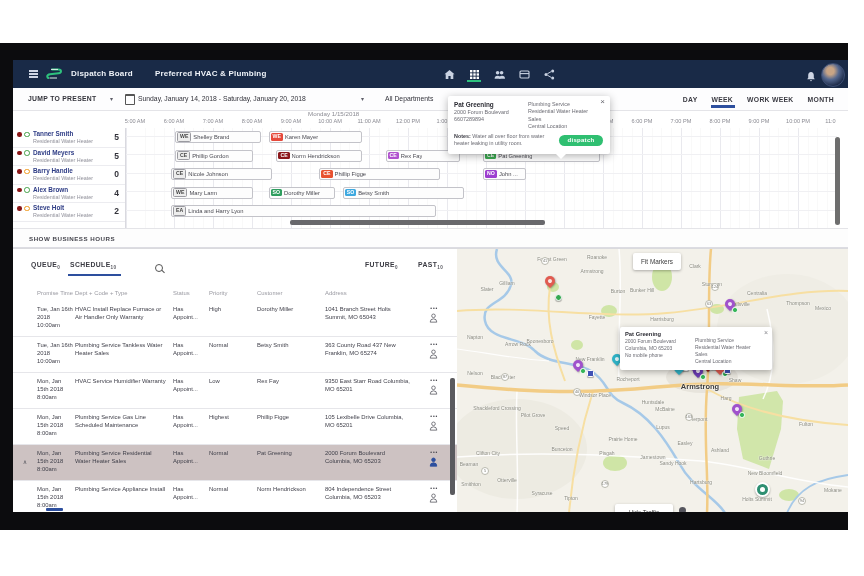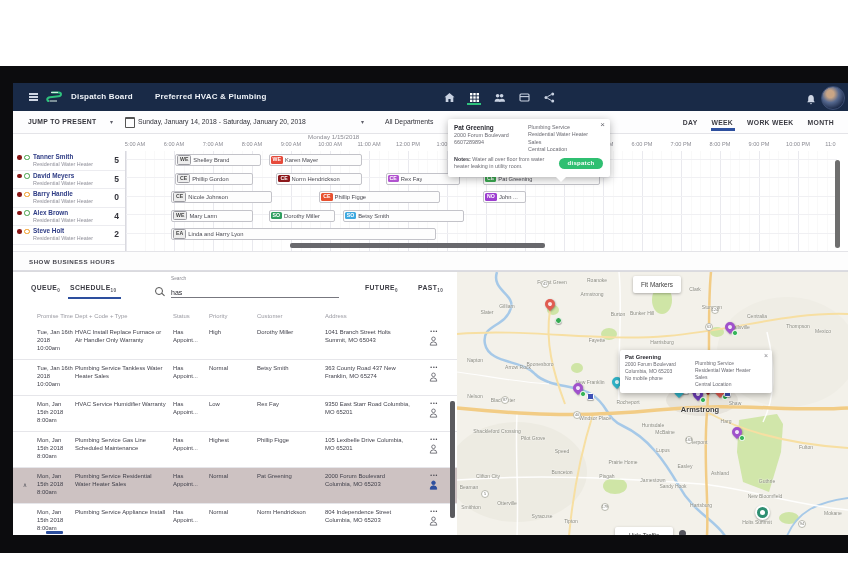--- a/index.html
+++ b/index.html
@@ -1,18 +1,18 @@
 <!DOCTYPE html>
 <html><head>
 <meta charset="utf-8">
 <style>
   html,body{margin:0;padding:0;background:#fff;}
   .stage{position:relative;width:864px;height:576px;background:#fff;overflow:hidden;
          font-family:"Liberation Sans",sans-serif;}
-  .screen{position:absolute;left:0;top:43px;width:848px;height:487px;background:#0c0c0e;margin-top:23px;}
+  .screen{position:absolute;left:0;top:43px;width:848px;height:487px;background:#0c0c0e;}
   .app{position:absolute;left:13px;top:17px;width:835px;height:452px;background:#fff;overflow:hidden;}
 
   
   .navbar{position:absolute;left:0;top:0;width:835px;height:28px;background:#192a47;}
   .hamb{position:absolute;left:16px;top:10px;width:9px;height:8px;cursor:pointer;}
   .hamb i{display:block;height:1.5px;background:#cfd6e4;margin-bottom:1.6px;}
   .logo{position:absolute;left:32px;top:6px;width:18px;height:16px;}
   .htitle{position:absolute;left:58px;top:9px;font-size:8px;font-weight:bold;color:#eef2f8;letter-spacing:.2px;}
   .hcompany{position:absolute;left:142px;top:9px;font-size:8px;font-weight:bold;color:#eef2f8;letter-spacing:.2px;}
   .hicons{position:absolute;left:430px;top:7px;display:flex;gap:13px;}
@@ -350,24 +350,20 @@
         </div>
       <div class="vthumb"></div>
       <div class="hthumb"></div>
       <div class="show-hours">SHOW BUSINESS HOURS</div>
 
       <div class="bottom">
         <div class="tabbar">
           <span class="tab" style="left:18px"><span>QUEUE</span><sub>0</sub></span>
           <span class="tab on" style="left:57px"><span>SCHEDULE</span><sub>10</sub></span>
           <span class="mag"></span>
-          <div class="search-wrap">
-            <div class="search-label">Search</div>
-            <input class="search-input" value="has" style="">
-          </div>
           <span class="tab" style="left:352px"><span>FUTURE</span><sub>0</sub></span>
           <span class="tab" style="left:405px"><span>PAST</span><sub>10</sub></span>
         </div>
         <div class="thead" id="thead">
             <div class="th c-caret"></div>
             <div class="th c-promise">Promise Time</div>
             <div class="th c-dept">Dept + Code + Type</div>
             <div class="th c-status">Status</div>
             <div class="th c-pri">Priority</div>
             <div class="th c-cust">Customer</div>

